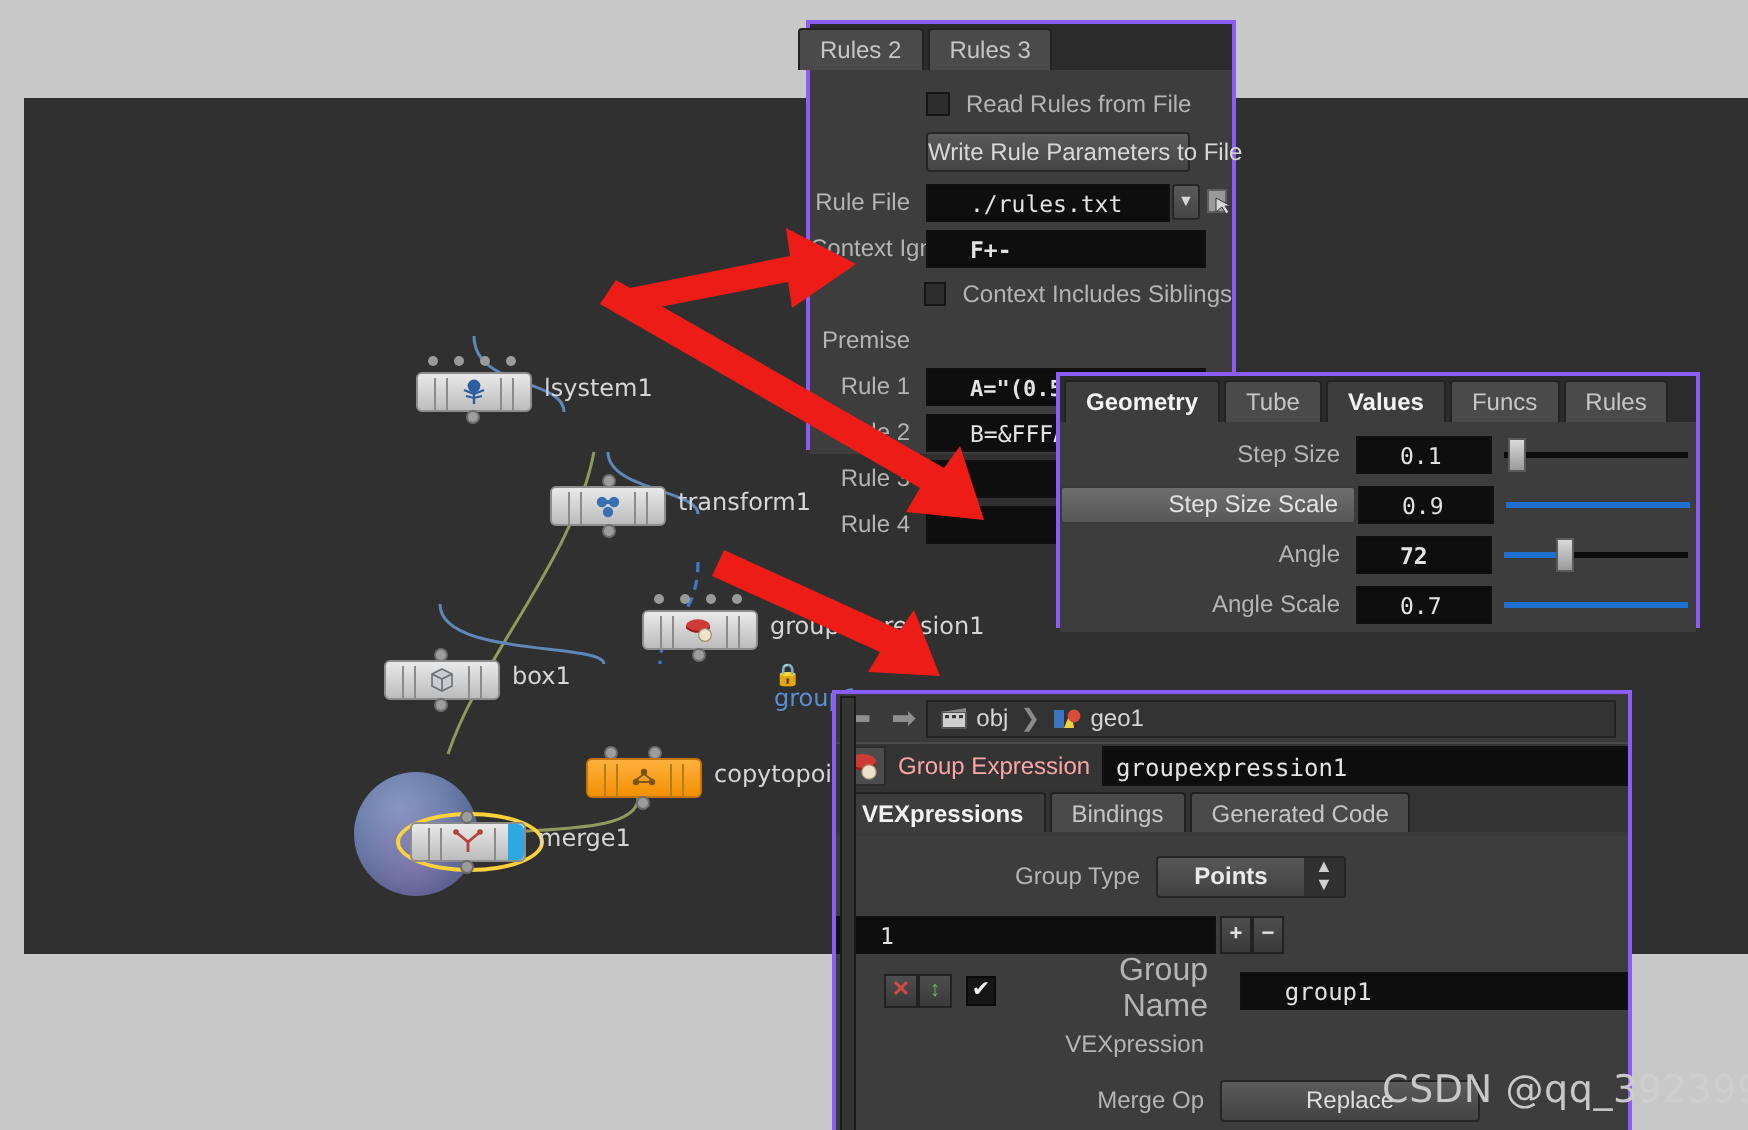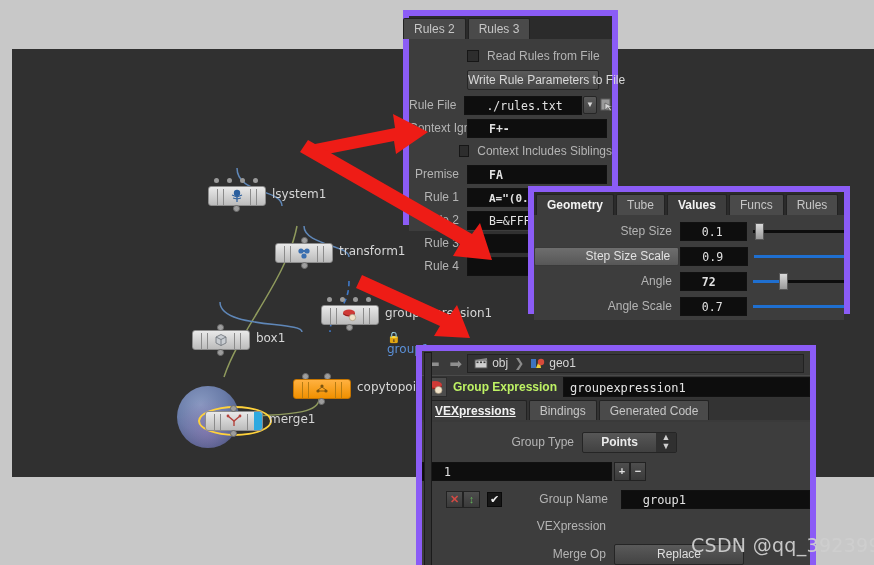--- a/index.html
+++ b/index.html
@@ -52,21 +52,21 @@
   }
   .bluetab{position:absolute;right:0;top:0;width:8px;height:100%;background:#2ea9e0;border-radius:0 3px 3px 0;}
 
   .lockicon{position:absolute;color:#7d8a7d;font-size:11px;}
   .grouplbl{position:absolute;color:#5a8fd6;font-size:12px;font-family:"DejaVu Sans", sans-serif;}
 
   
   .arrow{position:absolute;pointer-events:none;}
 
   
-  .panel{position:absolute;background:#3d3d3d;border:6px solid #8b5cf6;box-sizing:border-box;}
+  .panel{position:absolute;background:#3d3d3d;border:2px solid #8b5cf6;box-sizing:border-box;}
   .tabrow{display:flex;align-items:flex-end;height:24px;background:#2b2b2b;padding-left:2px;}
   .tab{
     height:21px;line-height:21px;padding:0 10px;margin-right:2px;font-size:12px;color:#c6c6c6;
     background:#4a4a4a;border:1px solid #222;border-bottom:none;box-sizing:border-box;
     border-radius:2px 2px 0 0;white-space:nowrap;
   }
   .tab.active{background:#3d3d3d;color:#f2f2f2;font-weight:bold;}
 
   .row{display:flex;align-items:center;height:20px;margin-bottom:3px;}
   .lbl{color:#b4b4b4;font-size:12px;text-align:right;padding-right:8px;box-sizing:border-box;white-space:nowrap;}
@@ -88,21 +88,21 @@
   .sldknob{position:absolute;top:1px;width:9px;height:17px;background:linear-gradient(#d9d9d9,#9a9a9a);border:1px solid #5a5a5a;box-sizing:border-box;}
 
   
   .bcbar{display:flex;align-items:center;height:24px;background:#3a3a3a;}
   .navarrow{color:#8e8e8e;font-size:15px;padding:0 5px;line-height:1;}
   .bcbox{display:flex;align-items:center;height:19px;background:#333;border:1px solid #222;padding:0 6px;box-sizing:border-box;}
   .bctxt{color:#d5d5d5;font-size:12px;margin:0 4px;}
   .bcsep{color:#8a8a8a;font-size:12px;margin:0 2px;}
 
   .nodehdr{display:flex;align-items:center;height:22px;background:#343434;border-top:1px solid #4a4a4a;}
-  .nodehdr .t{color:#bef264;font-size:12px;font-weight:bold;padding:0 6px;white-space:nowrap;}
+  .nodehdr .t{color:#fca5a5;font-size:12px;font-weight:normal;padding:0 6px;white-space:nowrap;}
   .nodename{flex:1;background:#0d0d0d;border:1px solid #111;color:#e4e4e4;
     font-family:"DejaVu Sans Mono", monospace;font-size:12px;height:20px;line-height:20px;padding:0 6px;box-sizing:border-box;}
 
   .minibtn{width:17px;height:17px;background:linear-gradient(#4e4e4e,#3a3a3a);border:1px solid #222;
     box-sizing:border-box;font-size:11px;line-height:15px;text-align:center;font-weight:bold;}
 
   .watermark{
     position:absolute;color:#cfcfcf;font-size:19px;font-family:"DejaVu Sans", sans-serif;
     letter-spacing:.3px;opacity:.95;white-space:nowrap;
   }
@@ -299,21 +299,20 @@
     </div>
 
     <div class="row">
       <div style="width:58px;"></div>
       <div class="chk"></div>
       <div class="lbl" style="text-align:left;padding-left:8px;padding-right:0;">Context Includes Siblings</div>
     </div>
 
     <div class="row">
       <div class="lbl" style="width:58px;">Premise</div>
-      <div class="fld bold" style="width:140px;">FA</div>
     </div>
 
     <div class="row">
       <div class="lbl" style="width:58px;">Rule 1</div>
       <div class="fld bold" style="width:140px;font-size:11px;">A="(0.5)[+F-FA][-F+FA]</div>
     </div>
 
     <div class="row">
       <div class="lbl" style="width:58px;">Rule 2</div>
       <div class="fld" style="width:140px;">B=&amp;FFFA</div>
@@ -410,21 +409,21 @@
     <svg width="20" height="18" style="margin-left:3px;background:#4c4c4c;border:1px solid #2b2b2b;">
       <ellipse cx="9" cy="7" rx="7" ry="4" fill="#cf3a36"></ellipse>
       <path d="M2 7.4 Q9 12.5 16 7.4 L16 8.6 Q9 13.7 2 8.6 Z" fill="#8e1f1c"></path>
       <circle cx="12.5" cy="12" r="3.6" fill="#f0e2c8" stroke="#9c8f76" stroke-width=".6"></circle>
     </svg>
     <div class="t">Group Expression</div>
     <div class="nodename">groupexpression1</div>
   </div>
 
   <div class="tabrow" style="height:22px;background:#333;">
-    <div class="tab active" style="height:20px;line-height:20px;text-decoration:underline;">VEXpressions</div>
+    <div class="tab active" style="height:20px;line-height:20px;">VEXpressions</div>
     <div class="tab" style="height:20px;line-height:20px;">Bindings</div>
     <div class="tab" style="height:20px;line-height:20px;">Generated Code</div>
   </div>
 
   <div style="position:absolute;left:0;top:71px;width:100%;height:149px;background:#3d3d3d;padding-top:10px;box-sizing:border-box;">
 
     <div class="scrollv" style="left:2px;top:-70px;width:8px;height:218px;background:#343434;"></div>
 
     <div class="row" style="margin-bottom:9px;">
       <div class="lbl" style="width:160px;">Group Type</div>
@@ -441,21 +440,21 @@
     </div>
 
     <div class="row" style="margin-bottom:7px;position:relative;">
       <div style="display:flex;align-items:center;width:160px;padding-left:24px;box-sizing:border-box;">
         <div class="minibtn" style="width:17px;height:17px;color:#d04a44;">✕</div>
         <div class="minibtn" style="width:17px;height:17px;color:#63b05a;">↕</div>
         <div style="width:15px;height:15px;background:#161616;border:1px solid #0a0a0a;margin-left:7px;color:#f0f0f0;font-size:11px;line-height:13px;text-align:center;box-sizing:border-box;">✔</div>
       </div>
       <div class="lbl" style="width:0;"></div>
       <div class="lbl" style="width:0;"></div>
-      <div style="position:absolute;left:98px;width:88px;text-align:right;color:#b4b4b4;font-size:12px;">Group Name</div>
+      <div style="position:absolute;left:98px;width:88px;text-align:right;color:#b4b4b4;font-size:16px;">Group Name</div>
       <div class="fld" style="width:200px;margin-left:32px;font-size:12px;">group1</div>
     </div>
 
     <div class="row" style="margin-bottom:8px;">
       <div class="lbl" style="width:192px;">VEXpression</div>
     </div>
 
     <div class="row">
       <div class="lbl" style="width:192px;">Merge Op</div>
       <div style="display:flex;width:130px;height:21px;background:linear-gradient(#5a5a5a,#434343);border:1px solid #252525;box-sizing:border-box;border-radius:2px;align-items:center;">

